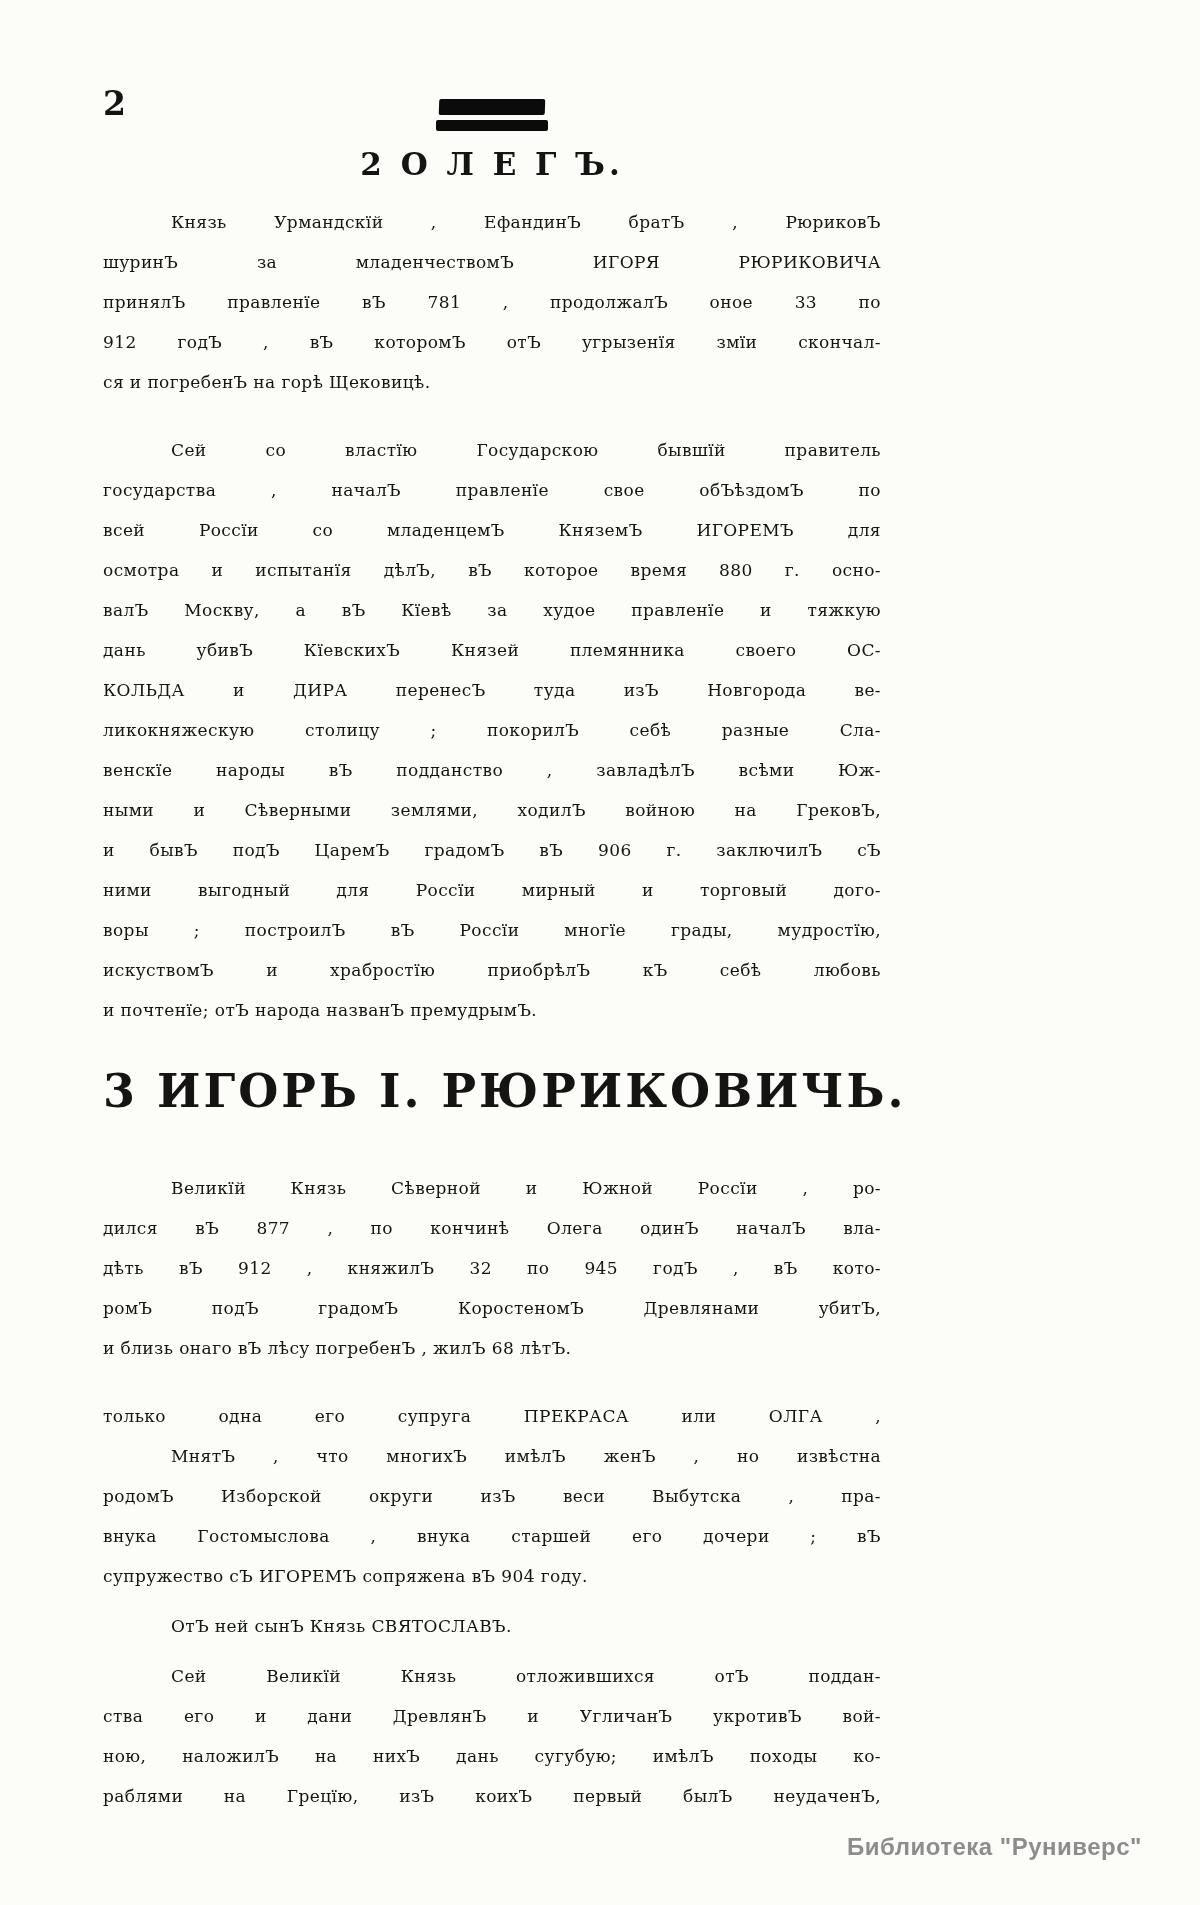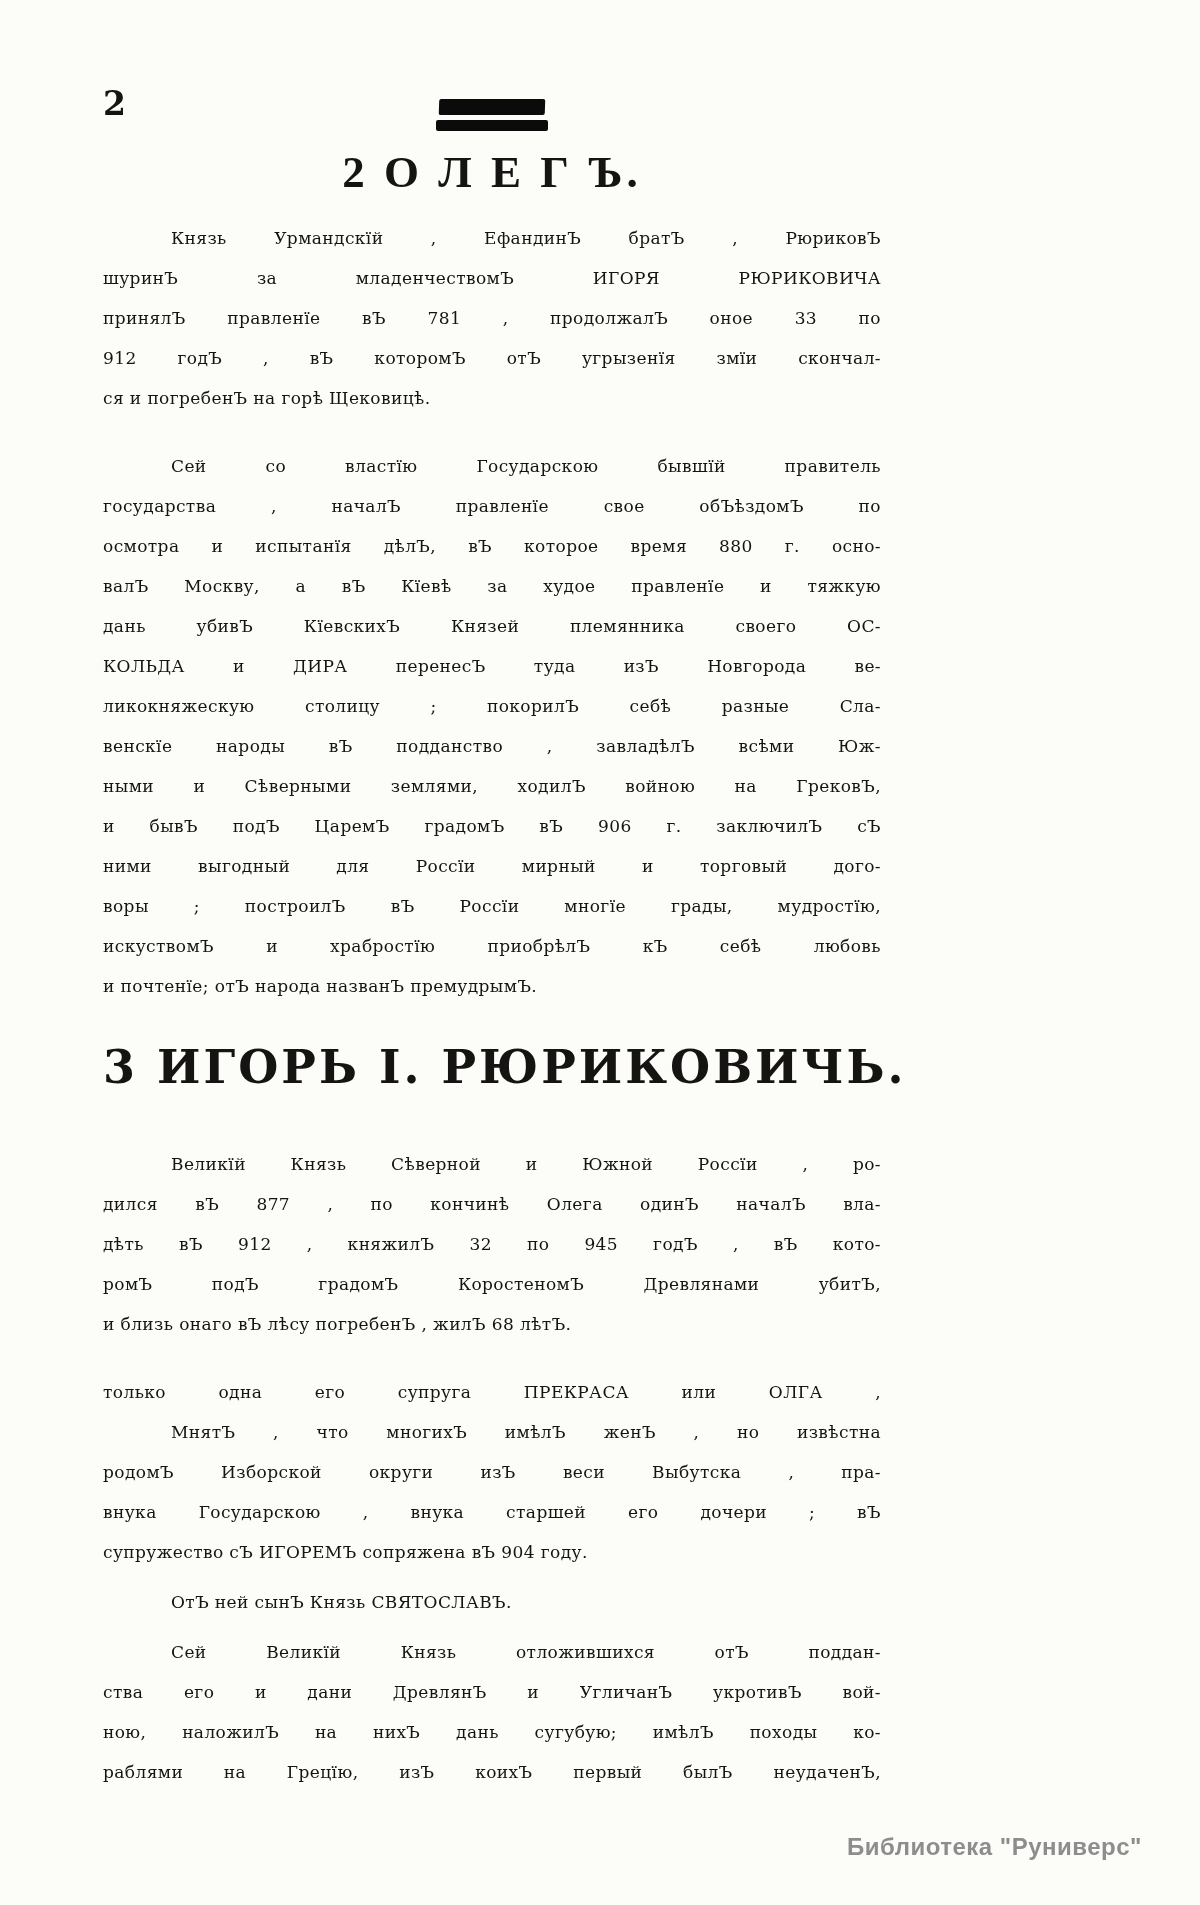--- a/index.html
+++ b/index.html
@@ -27,21 +27,21 @@
     width:112px; height:11px; background:#0b0b0b;
     border-radius:2px;
   }
   .text-column {
     position:absolute; left:103px; top:146px; width:778px;
   }
   .heading {
     text-align:center; font-weight:bold; white-space:nowrap;
   }
   .h-oleg {
-    font-size:45px; letter-spacing:4px; margin:0 0 20px 0;font-family:Liberation Serif, serif;
+    font-size:31px; letter-spacing:4px; margin:0 0 20px 0;
   }
   .h-igor {
     font-size:46px; letter-spacing:3px; margin:34px 0 50px 0;
   }
   .paragraph { margin:0 0 28px 0; }
   .paragraph:last-child { margin-bottom:0; }
   .line {
     font-size:17px; line-height:40px;
     letter-spacing:0.4px;
   }
@@ -72,20 +72,21 @@
       <div class="paragraph">
         <div class="line just ind">Князь Урмандскїй , ЕфандинЪ братЪ , РюриковЪ</div>
         <div class="line just">шуринЪ за младенчествомЪ ИГОРЯ РЮРИКОВИЧА</div>
         <div class="line just">принялЪ правленїе вЪ 781 , продолжалЪ оное 33 по</div>
         <div class="line just">912 годЪ , вЪ которомЪ отЪ угрызенїя змїи скончал-</div>
         <div class="line">ся и погребенЪ на горѣ Щековицѣ.</div>
       </div>
       <div class="paragraph">
         <div class="line just ind">Сей со властїю Государскою бывшїй правитель</div>
         <div class="line just">государства , началЪ правленїе свое обЪѣздомЪ по</div>
+        <div class="line just">всей Россїи со младенцемЪ КняземЪ ИГОРЕМЪ для</div>
         <div class="line just">осмотра и испытанїя дѣлЪ, вЪ которое время 880 г. осно-</div>
         <div class="line just">валЪ Москву, а вЪ Кїевѣ за худое правленїе и тяжкую</div>
         <div class="line just">дань убивЪ КїевскихЪ Князей племянника своего ОС-</div>
         <div class="line just">КОЛЬДА и ДИРА перенесЪ туда изЪ Новгорода ве-</div>
         <div class="line just">ликокняжескую столицу ; покорилЪ себѣ разные Сла-</div>
         <div class="line just">венскїе народы вЪ подданство , завладѣлЪ всѣми Юж-</div>
         <div class="line just">ными и Сѣверными землями, ходилЪ войною на ГрековЪ,</div>
         <div class="line just">и бывЪ подЪ ЦаремЪ градомЪ вЪ 906 г. заключилЪ сЪ</div>
         <div class="line just">ними выгодный для Россїи мирный и торговый дого-</div>
         <div class="line just">воры ; построилЪ вЪ Россїи многїе грады, мудростїю,</div>
@@ -97,21 +98,21 @@
         <div class="line just ind">Великїй Князь Сѣверной и Южной Россїи , ро-</div>
         <div class="line just">дился вЪ 877 , по кончинѣ Олега одинЪ началЪ вла-</div>
         <div class="line just">дѣть вЪ 912 , княжилЪ 32 по 945 годЪ , вЪ кото-</div>
         <div class="line just">ромЪ подЪ градомЪ КоростеномЪ Древлянами убитЪ,</div>
         <div class="line">и близь онаго вЪ лѣсу погребенЪ , жилЪ 68 лѣтЪ.</div>
       </div>
       <div class="paragraph p-tight">
         <div class="line just">только одна его супруга ПРЕКРАСА или ОЛГА ,</div>
         <div class="line just ind">МнятЪ , что многихЪ имѣлЪ женЪ , но извѣстна</div>
         <div class="line just">родомЪ Изборской округи изЪ веси Выбутска , пра-</div>
-        <div class="line just">внука Государскою , внука старшей его дочери ; вЪ</div>
+        <div class="line just">внука Гостомыслова , внука старшей его дочери ; вЪ</div>
         <div class="line">супружество сЪ ИГОРЕМЪ сопряжена вЪ 904 году.</div>
       </div>
       <div class="paragraph p-tight">
         <div class="line ind">ОтЪ ней сынЪ Князь СВЯТОСЛАВЪ.</div>
       </div>
       <div class="paragraph">
         <div class="line just ind">Сей Великїй Князь отложившихся отЪ поддан-</div>
         <div class="line just">ства его и дани ДревлянЪ и УгличанЪ укротивЪ вой-</div>
         <div class="line just">ною, наложилЪ на нихЪ дань сугубую; имѣлЪ походы ко-</div>
         <div class="line just">раблями на Грецїю, изЪ коихЪ первый былЪ неудаченЪ,</div>

